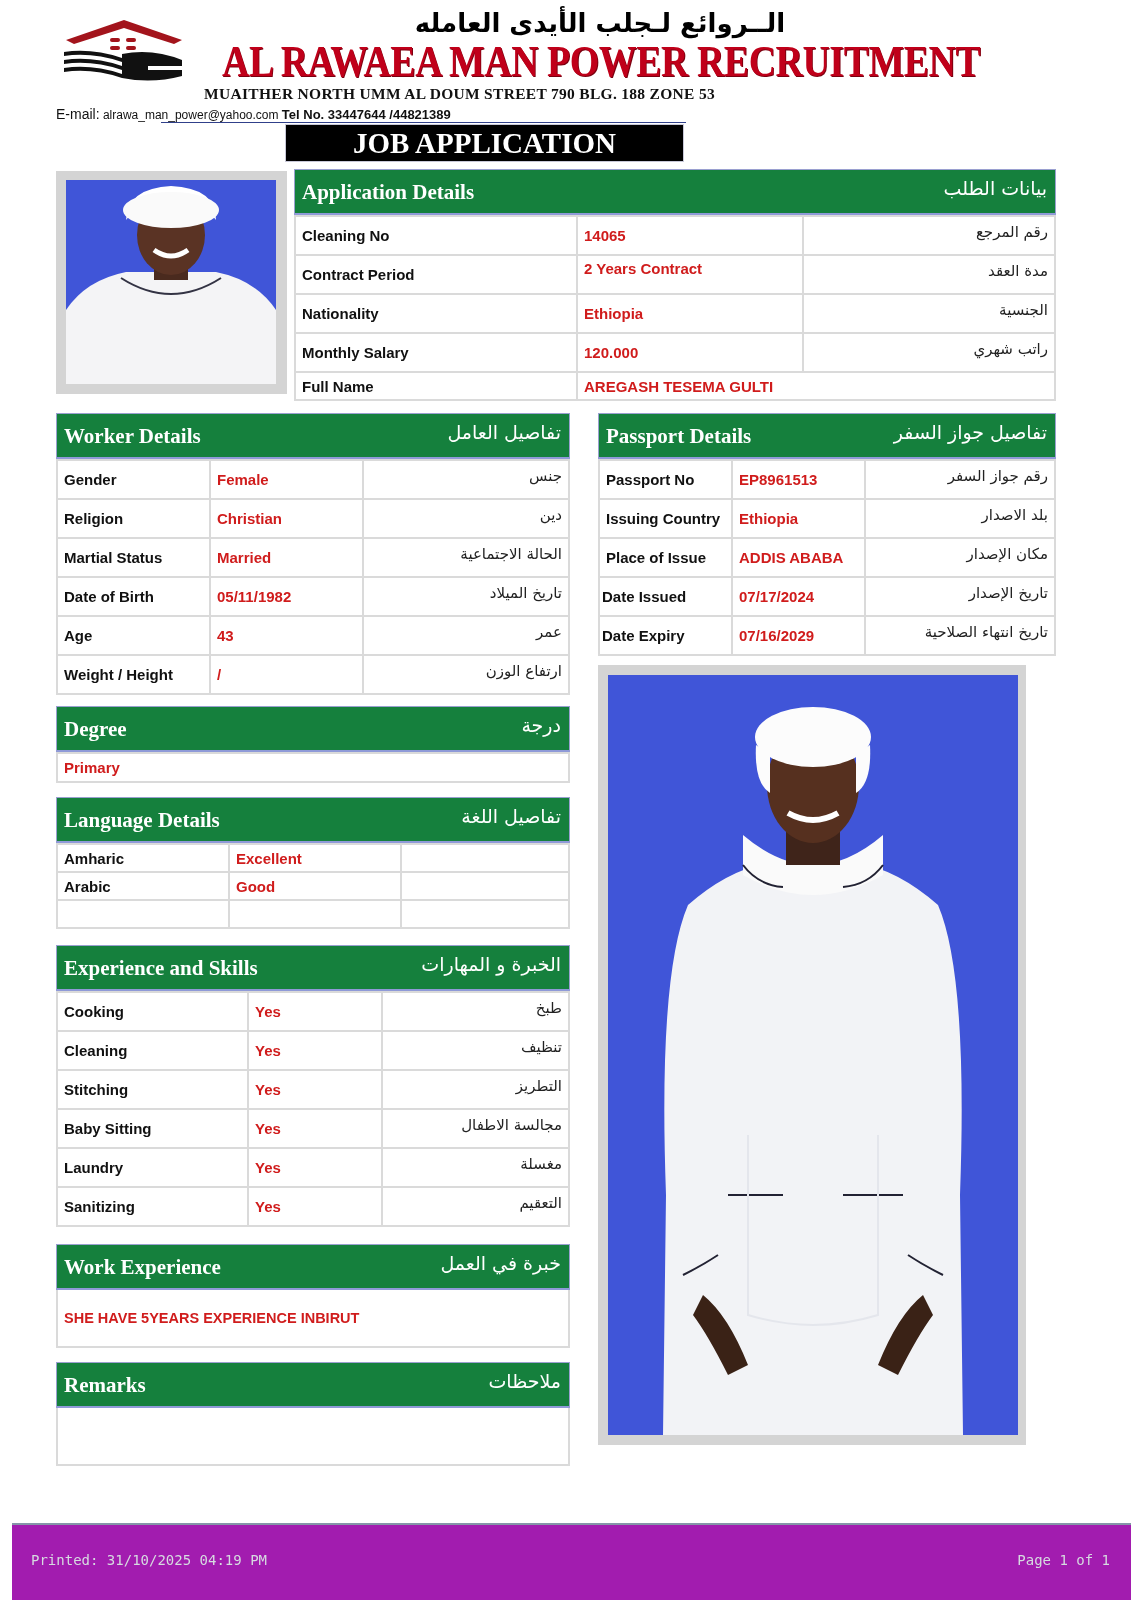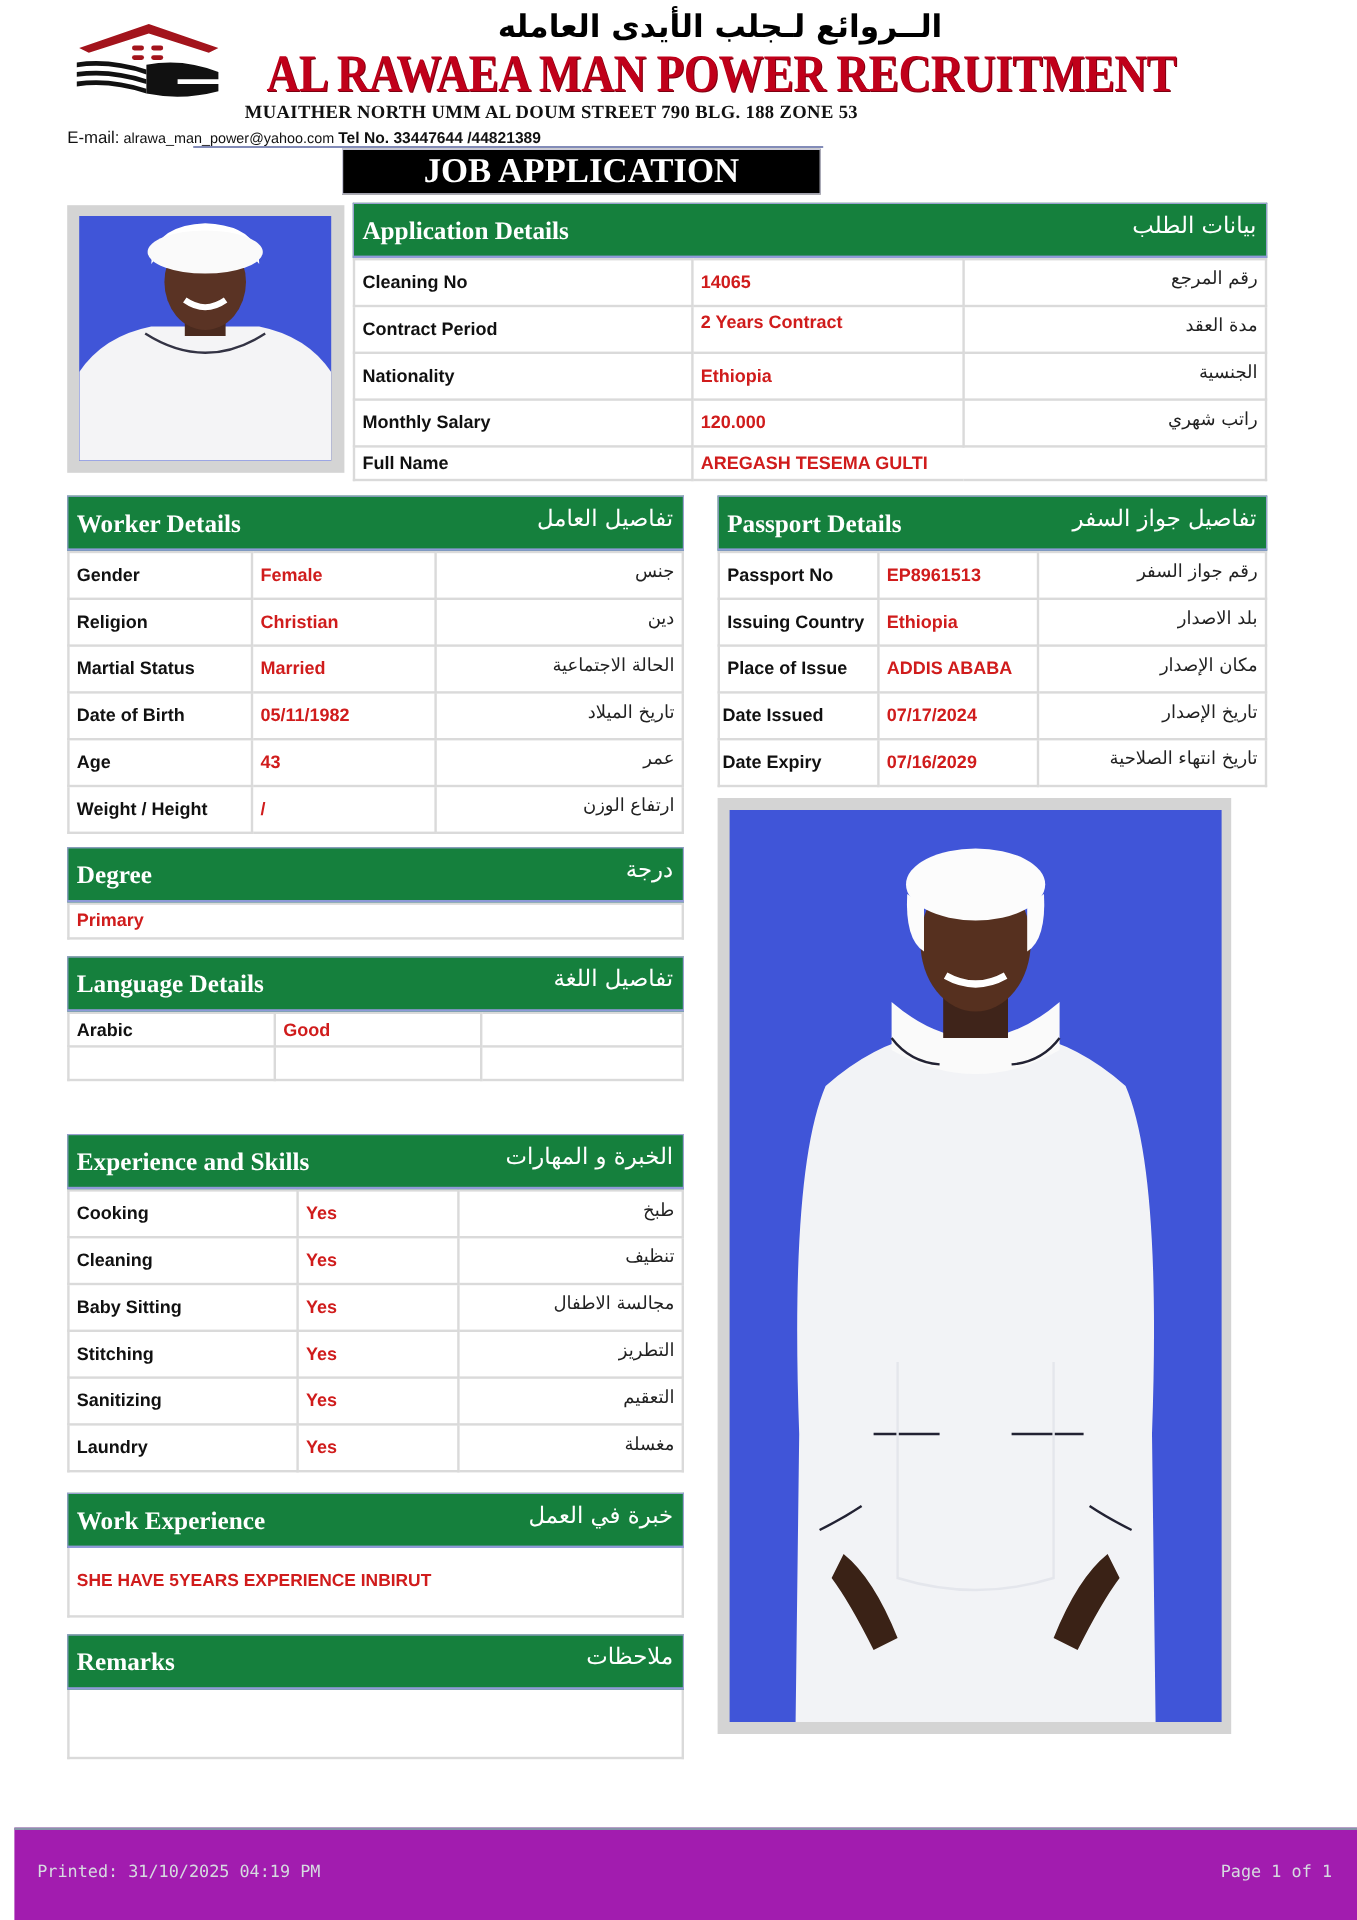--- a/index.html
+++ b/index.html
@@ -255,20 +255,25 @@
     <span class="en">Language Details</span>
     <span class="ar">تفاصيل اللغة</span>
   </div>
   <table>
     <colgroup>
         <col style="width:172px">
         <col style="width:172px">
         <col>
       </colgroup>
     <tbody>
+        <tr>
+      <td class="k">Amharic</td>
+      <td class="v">Excellent</td>
+      <td></td>
+    </tr>
     <tr>
       <td class="k">Arabic</td>
       <td class="v">Good</td>
       <td></td>
     </tr>
     <tr>
       <td class="k"></td>
       <td class="v"></td>
       <td></td>
     </tr>
@@ -292,38 +297,38 @@
       <td class="k">Cooking</td>
       <td class="v">Yes</td>
       <td class="a">طبخ</td>
     </tr>
     <tr>
       <td class="k">Cleaning</td>
       <td class="v">Yes</td>
       <td class="a">تنظيف</td>
     </tr>
     <tr>
+      <td class="k">Stitching</td>
+      <td class="v">Yes</td>
+      <td class="a">التطريز</td>
+    </tr>
+    <tr>
       <td class="k">Baby Sitting</td>
       <td class="v">Yes</td>
       <td class="a">مجالسة الاطفال</td>
     </tr>
     <tr>
-      <td class="k">Stitching</td>
-      <td class="v">Yes</td>
-      <td class="a">التطريز</td>
+      <td class="k">Laundry</td>
+      <td class="v">Yes</td>
+      <td class="a">مغسلة</td>
     </tr>
     <tr>
       <td class="k">Sanitizing</td>
       <td class="v">Yes</td>
       <td class="a">التعقيم</td>
-    </tr>
-    <tr>
-      <td class="k">Laundry</td>
-      <td class="v">Yes</td>
-      <td class="a">مغسلة</td>
     </tr>
   </tbody>
     </table>
 </div>
 
 <div class="section work-sec">
   <div class="sec-header">
     <span class="en">Work Experience</span>
     <span class="ar">خبرة في العمل</span>
   </div>

